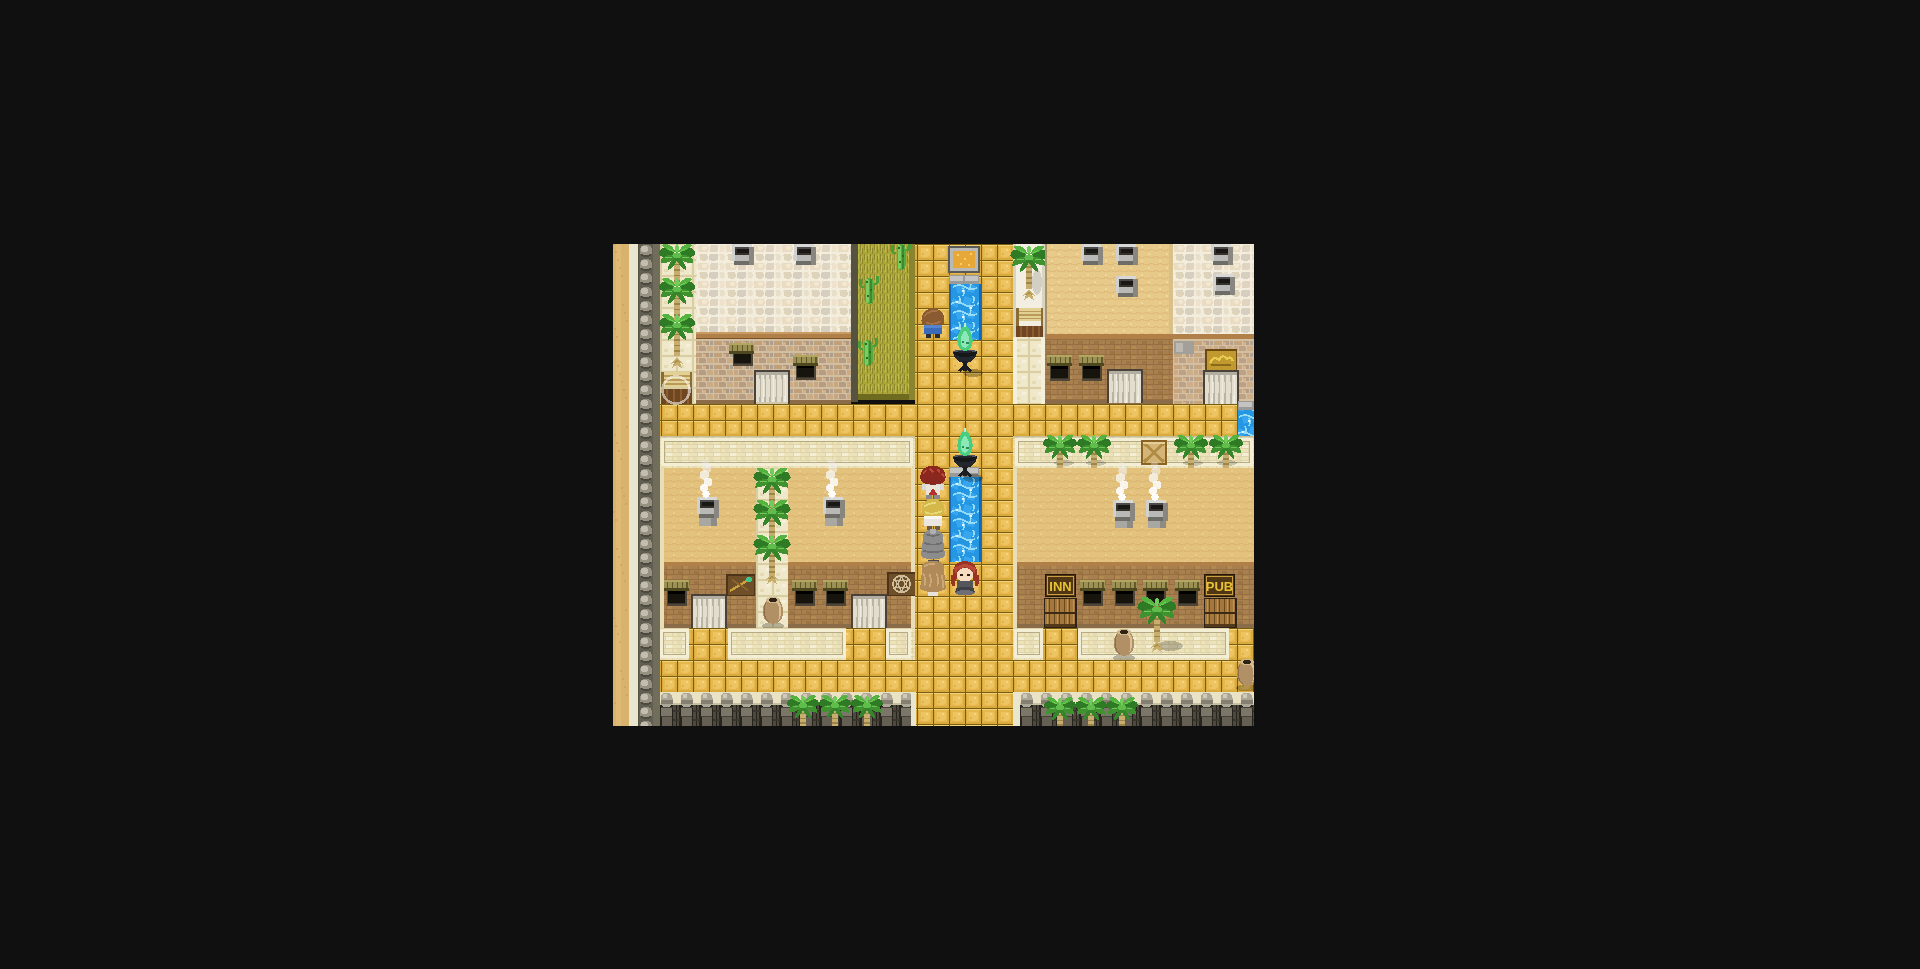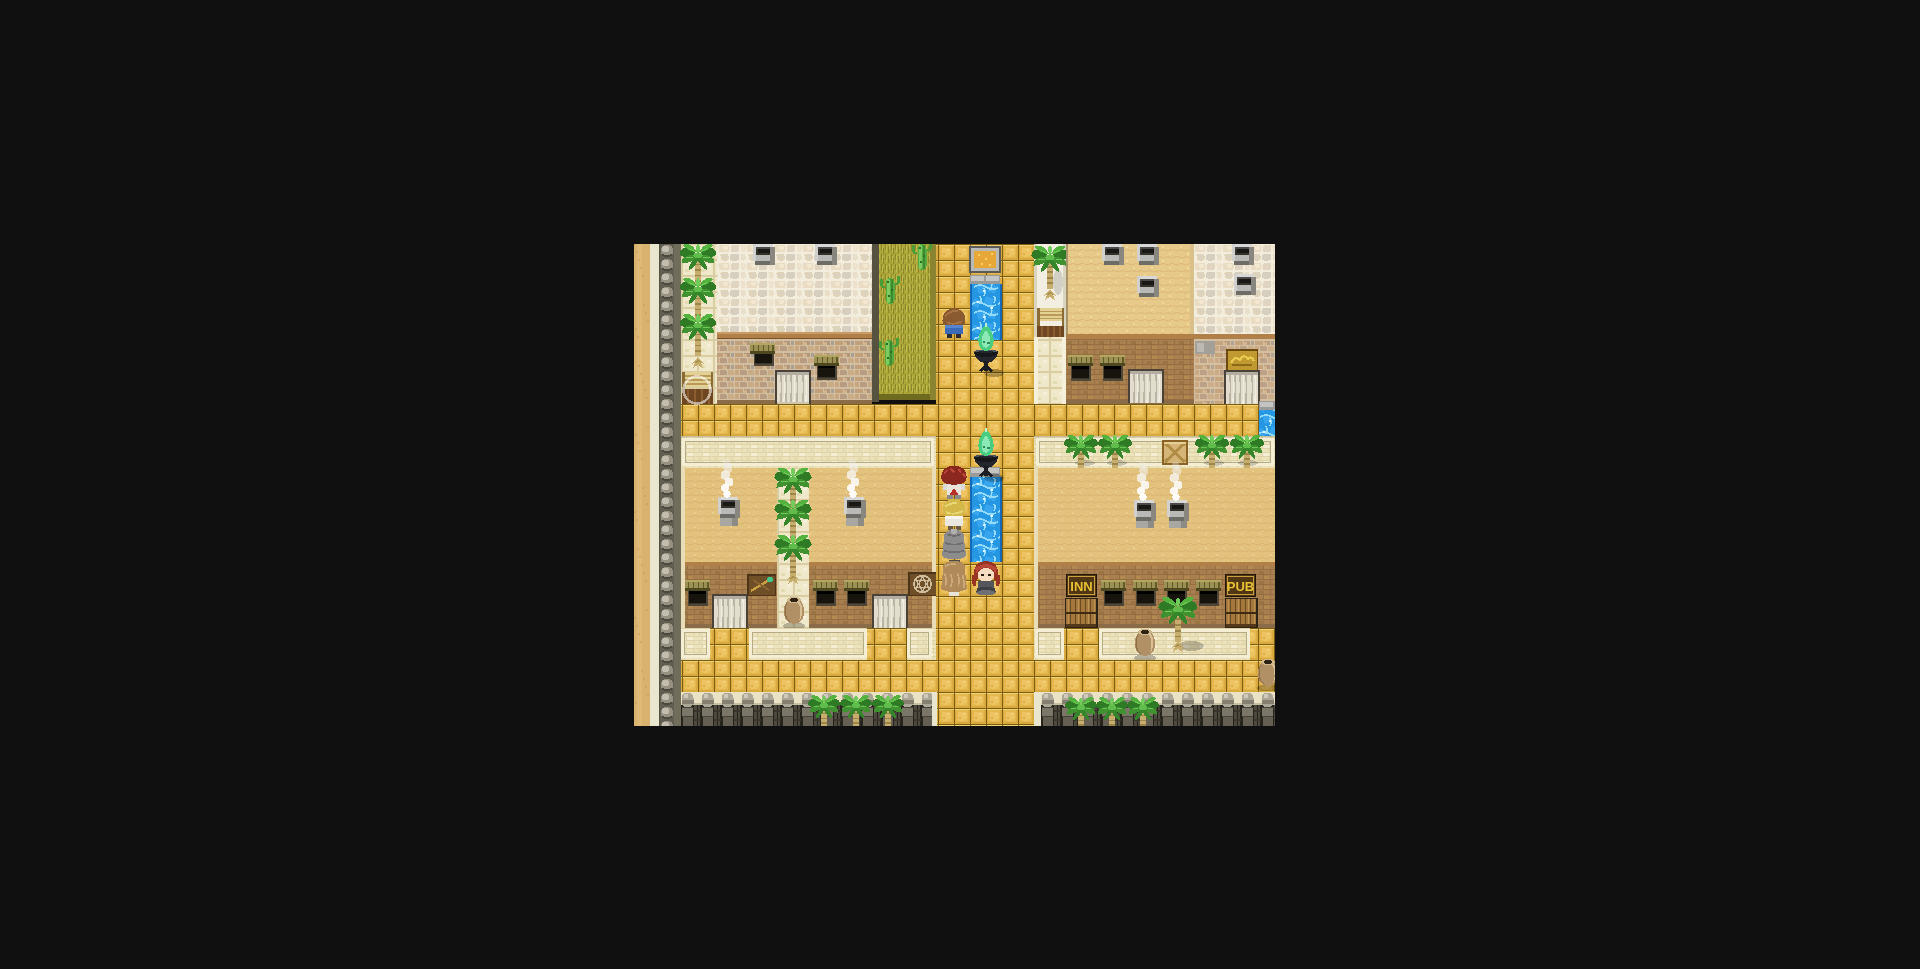--- a/index.html
+++ b/index.html
@@ -1,16 +1,16 @@
 <!DOCTYPE html>
 <html><head>
 <meta charset="utf-8">
 <style>
 html,body{margin:0;padding:0;background:#101011;width:1920px;height:969px;overflow:hidden;font-family:"Liberation Sans",sans-serif;}
-#game{position:absolute;left:634px;top:244px;width:641px;height:482px;}
+#game{position:absolute;left:613px;top:244px;width:641px;height:482px;}
 </style>
 </head>
 <body>
 <div id="game">
 <svg width="641" height="482" viewBox="0 0 641 482" shape-rendering="crispEdges">
 <defs>
 
 <pattern id="yt" width="16" height="16" patternUnits="userSpaceOnUse">
   <rect width="16" height="16" fill="#7a5b10"></rect>
   <rect x="0.8" y="0.8" width="14.7" height="14.7" fill="#d9aa3e"></rect>

